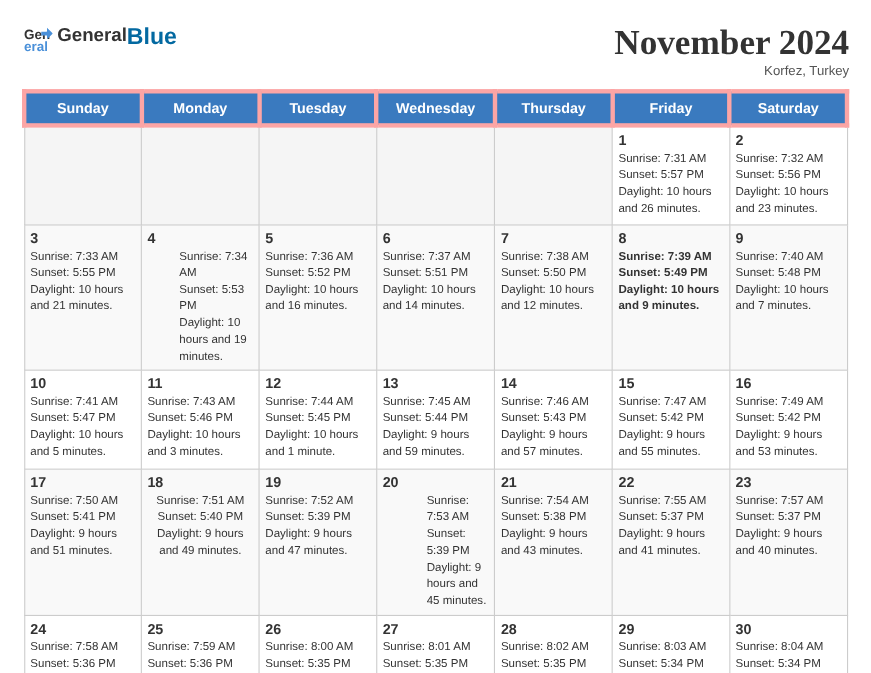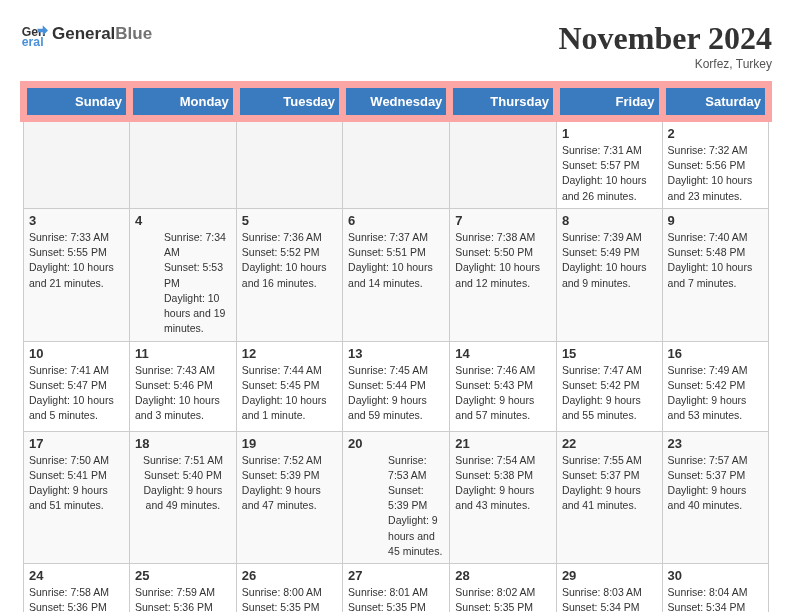--- a/index.html
+++ b/index.html
@@ -41,22 +41,22 @@
     .calendar {
       width: 100%;
       border-collapse: collapse;
     }
     .calendar th {
       background-color: #3a7abf;
       color: #fff;
       font-size: 13px;
       font-weight: bold;
       padding: 6px 4px;
-      text-align: right;
-      border: 7px solid #fca5a5;
+      text-align: center;
+      border: 4px solid #fca5a5;
     }
     .calendar td {
       border: 1px solid #ccc;
       vertical-align: top;
       padding: 4px 5px;
       font-size: 11px;
       color: #333;
       width: 108px;
       height: 90px;
       background: #fff;
@@ -85,21 +85,21 @@
 <div class="header-area">
   <div class="logo">
     <svg class="logo-icon" viewBox="0 0 32 32" xmlns="http://www.w3.org/2000/svg">
       <text x="2" y="18" font-size="14" font-weight="bold" fill="#333">Gen</text>
       <text x="2" y="30" font-size="14" font-weight="bold" fill="#4a90d9">eral</text>
       <polygon points="26,6 32,12 26,18 26,14 20,14 20,10 26,10" fill="#4a90d9"></polygon>
     </svg>
     <div>
       <div style="display:flex; gap:0;">
         <span style="font-size:17px;font-weight:bold;color:#333;">General</span>
-          <span style="font-size:17px;font-weight:bold;color:#737373;text-align:right;">Blue</span>
+          <span style="font-size:21px;font-weight:bold;color:#0369a1;text-align:right;">Blue</span>
       </div>
     </div>
   </div>
   <div class="title-area">
     <div class="month-title">November 2024</div>
     <div class="location-title">Korfez, Turkey</div>
   </div>
 </div>
 
 <table class="calendar">
@@ -160,21 +160,21 @@
 Daylight: 10 hours and 14 minutes.</div>
         </td>
         <td>
           <span class="day-number">7</span>
           <div class="day-info" style="white-space: pre-line;">Sunrise: 7:38 AM
 Sunset: 5:50 PM
 Daylight: 10 hours and 12 minutes.</div>
         </td>
         <td>
           <span class="day-number">8</span>
-          <div class="day-info" style="white-space: pre-line;">Sunrise: 7:39 AM
+          <div class="day-info" style="white-space: pre-line; font-weight: bold;">Sunrise: 7:39 AM
 Sunset: 5:49 PM
 Daylight: 10 hours and 9 minutes.</div>
         </td>
         <td>
           <span class="day-number">9</span>
           <div class="day-info" style="white-space: pre-line;">Sunrise: 7:40 AM
 Sunset: 5:48 PM
 Daylight: 10 hours and 7 minutes.</div>
         </td>
       </tr>

